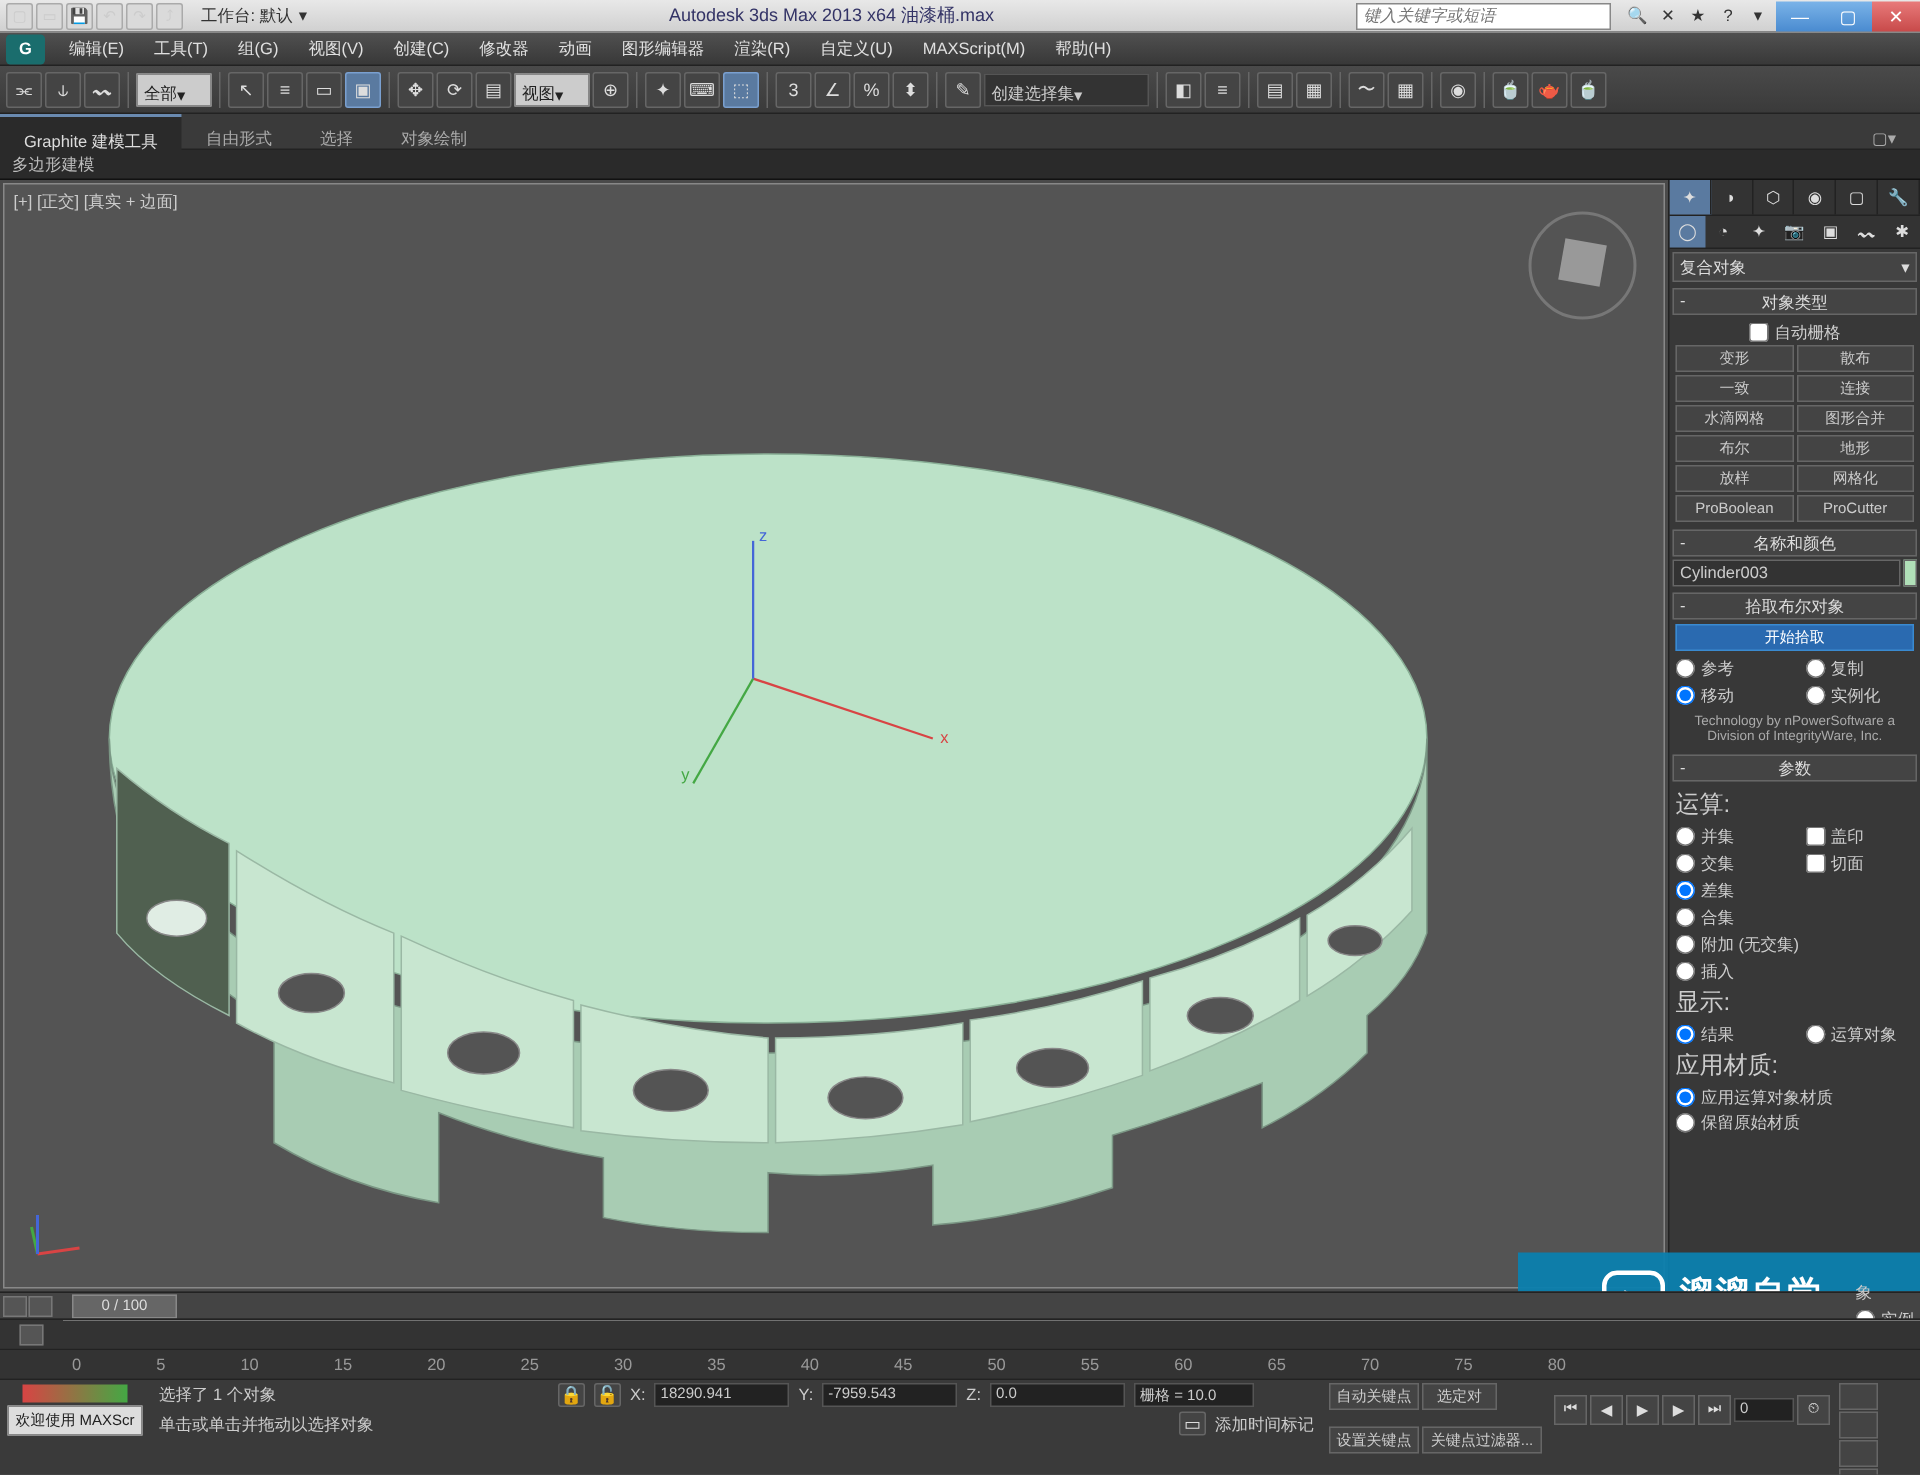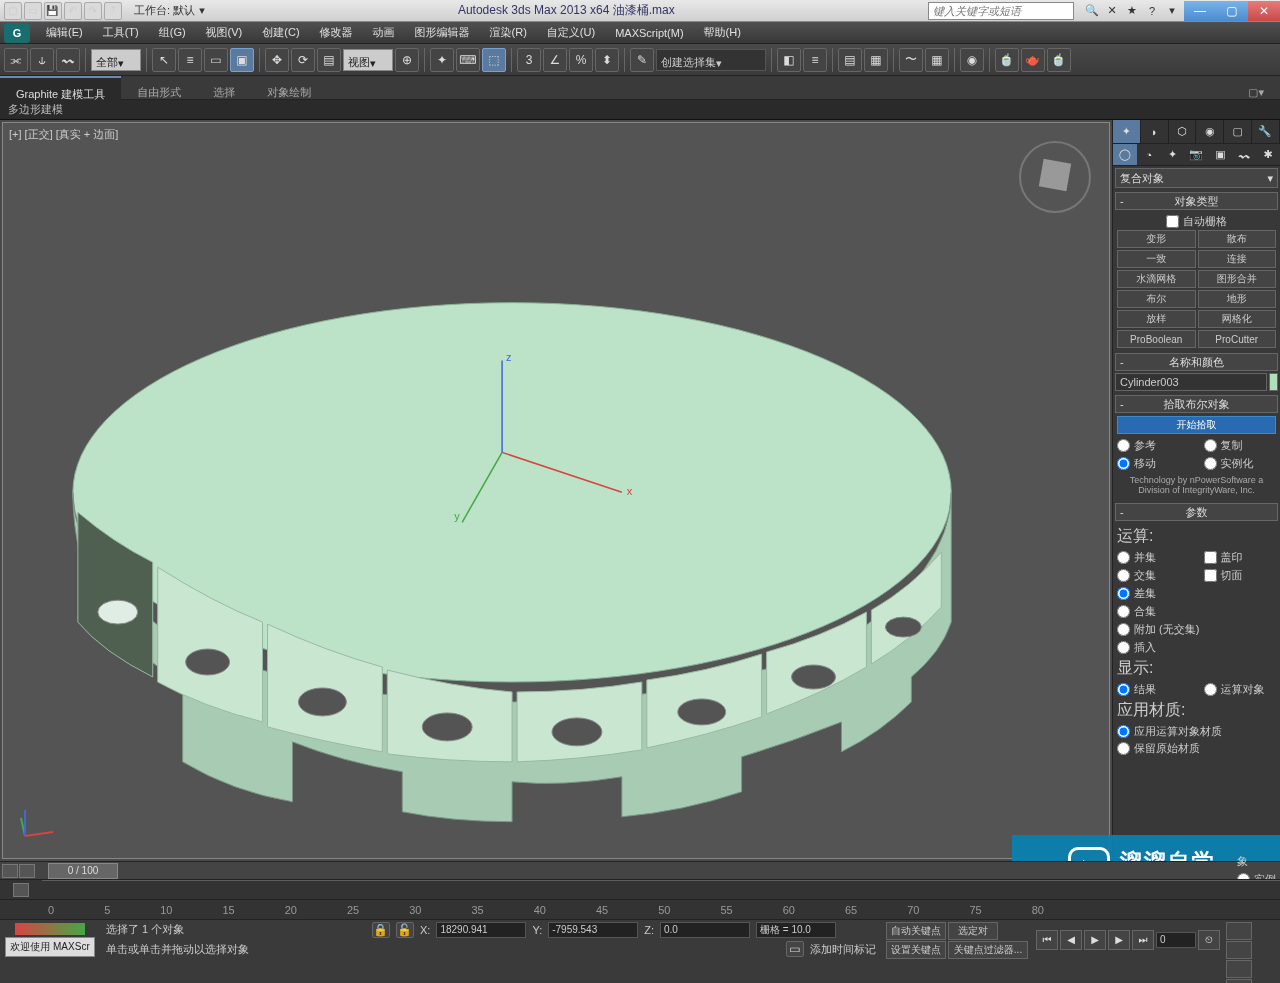--- a/index.html
+++ b/index.html
@@ -4,21 +4,21 @@
 <style>
 * { margin: 0; padding: 0; box-sizing: border-box; font-family: "Microsoft YaHei", Arial, sans-serif; font-size: 11px; }
 body { background: #3a3a3a; color: #ccc; width: 1280px; height: 983px; overflow: hidden; position: relative; }
 
 
 .title-bar { height: 22px; background: linear-gradient(#e8e8e8, #d0d0d0); display: flex; align-items: center; border-bottom: 1px solid #888; }
 .title-bar .qat { display: flex; gap: 2px; padding: 0 4px; }
 .title-bar .qat-btn { width: 18px; height: 18px; background: #dadada; border: 1px solid #aaa; border-radius: 2px; cursor: pointer; display: flex; align-items: center; justify-content: center; font-size: 10px; }
 .title-bar .workspace { margin-left: 8px; color: #333; display: flex; align-items: center; gap: 4px; }
 .title-bar .title-text { flex: 1; text-align: center; color: #336; font-size: 12px; }
-.title-bar .search-box { width: 146px; height: 18px; background: #fff; border: 1px solid #888; color: #888; padding: 0 4px; font-style: italic; margin-right: 6px; }
+.title-bar .search-box { width: 170px; height: 18px; background: #fff; border: 1px solid #888; color: #888; padding: 0 4px; font-style: italic; margin-right: 6px; }
 .title-bar .title-icons { display: flex; gap: 4px; padding: 0 4px; }
 .title-bar .title-icons span { width: 16px; height: 16px; display: flex; align-items: center; justify-content: center; color: #333; cursor: pointer; }
 .win-controls { display: flex; }
 .win-btn { width: 32px; height: 20px; display: flex; align-items: center; justify-content: center; font-size: 12px; color: #fff; cursor: pointer; }
 .win-min { background: linear-gradient(#7ab3e8,#4a8bd0); }
 .win-max { background: linear-gradient(#7ab3e8,#4a8bd0); }
 .win-close { background: linear-gradient(#e87a7a,#c84a4a); }
 
 
 .menu-bar { height: 22px; background: linear-gradient(#505050, #383838); display: flex; align-items: center; padding-left: 4px; gap: 0; border-bottom: 1px solid #222; }
@@ -82,21 +82,21 @@
 .track-scale { flex: 1; position: relative; }
 .status-row { height: 40px; display: flex; align-items: stretch; border-top: 1px solid #222; }
 .status-left { width: 100px; display: flex; flex-direction: column; justify-content: center; align-items: center; gap: 2px; }
 .status-mid { flex: 1; display: flex; flex-direction: column; }
 .status-line { height: 20px; display: flex; align-items: center; padding: 0 6px; color: #ccc; gap: 6px; }
 .status-line.top { background: #3a3a3a; }
 .coord-box { width: 90px; height: 16px; background: #222; border: 1px solid #555; color: #ccc; padding: 0 3px; font-size: 10px; display: flex; align-items: center; }
 .grid-box { width: 80px; height: 16px; background: #222; border: 1px solid #555; color: #ccc; padding: 0 3px; font-size: 10px; }
 .play-controls { display: flex; gap: 2px; align-items: center; padding: 0 4px; }
 .play-btn { width: 22px; height: 20px; background: #444; border: 1px solid #666; cursor: pointer; display: flex; align-items: center; justify-content: center; color: #ddd; font-size: 10px; }
-.key-opts { display: flex; flex-direction: column; gap: 1px; padding: 2px 4px; font-size: 10px; }
+.key-opts { display: flex; flex-direction: column; gap: 11px; padding: 2px 4px; font-size: 10px; }
 .nav-btns { display: flex; flex-wrap: wrap; width: 56px; gap: 1px; padding: 2px; }
 .nav-btn { width: 26px; height: 18px; background: #444; border: 1px solid #666; cursor: pointer; }
 .watermark { position: absolute; right: 0; bottom: 82px; width: 268px; height: 66px; background: rgba(11, 128, 174, 0.95); display: flex; align-items: center; justify-content: center; gap: 10px; color: #fff; }
 .watermark .play-ic { width: 42px; height: 42px; border: 3px solid #fff; border-radius: 10px; display: flex; align-items: center; justify-content: center; }
 .watermark .wm-txt { display: flex; flex-direction: column; }
 .watermark .wm-cn { font-size: 22px; font-weight: bold; letter-spacing: 2px; }
 .watermark .wm-url { font-size: 11px; letter-spacing: 1px; }
 .small-btn { width: 16px; height: 14px; background: #555; border: 1px solid #777; display: inline-block; }
 .welcome { padding: 2px 4px; font-size: 10px; color: #222; background: #ddd; border: 1px solid #888; }
 

